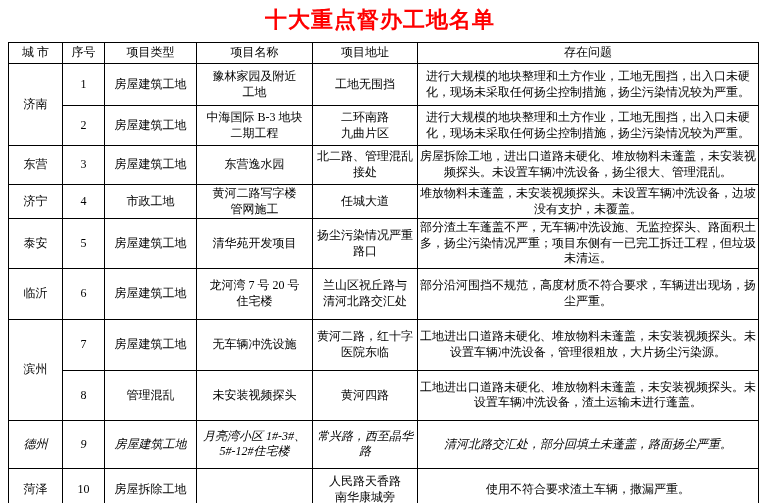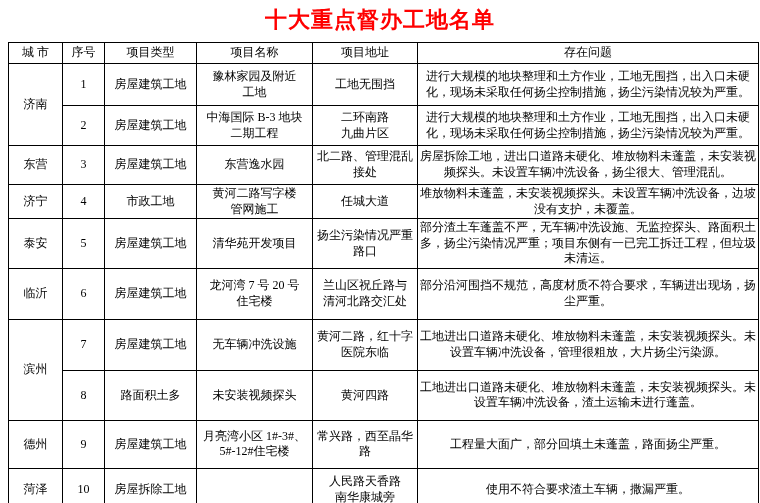--- a/index.html
+++ b/index.html
@@ -128,34 +128,34 @@
           <td class="cell-city" rowspan="2">滨州</td>
           <td>7</td>
           <td>房屋建筑工地</td>
           <td class="preline">无车辆冲洗设施</td>
           <td class="preline">黄河二路，红十字
 医院东临</td>
           <td class="cell-problem">工地进出口道路未硬化、堆放物料未蓬盖，未安装视频探头。未设置车辆冲洗设备，管理很粗放，大片扬尘污染源。</td>
         </tr>
         <tr style="height: 50px;">
           <td>8</td>
-          <td>路面积土多</td>
+          <td>管理混乱</td>
           <td class="preline">未安装视频探头</td>
           <td class="preline">黄河四路</td>
           <td class="cell-problem">工地进出口道路未硬化、堆放物料未蓬盖，未安装视频探头。未设置车辆冲洗设备，渣土运输未进行蓬盖。</td>
         </tr>
-        <tr style="height: 48px;">
+        <tr style="height: 48px; font-style: italic;">
           <td class="cell-city" rowspan="1">德州</td>
           <td>9</td>
           <td>房屋建筑工地</td>
           <td class="preline">月亮湾小区 1#-3#、
 5#-12#住宅楼</td>
           <td class="preline">常兴路，西至晶华
 路</td>
-          <td class="cell-problem">工程量大面广，部分回填土未蓬盖，路面扬尘严重。</td>
+          <td class="cell-problem">清河北路交汇处，部分回填土未蓬盖，路面扬尘严重。</td>
         </tr>
         <tr style="height: 43px;">
           <td class="cell-city" rowspan="1">菏泽</td>
           <td>10</td>
           <td>房屋拆除工地</td>
           <td class="preline"></td>
           <td class="preline">人民路天香路
 南华康城旁</td>
           <td class="cell-problem">使用不符合要求渣土车辆，撒漏严重。</td>
         </tr>

